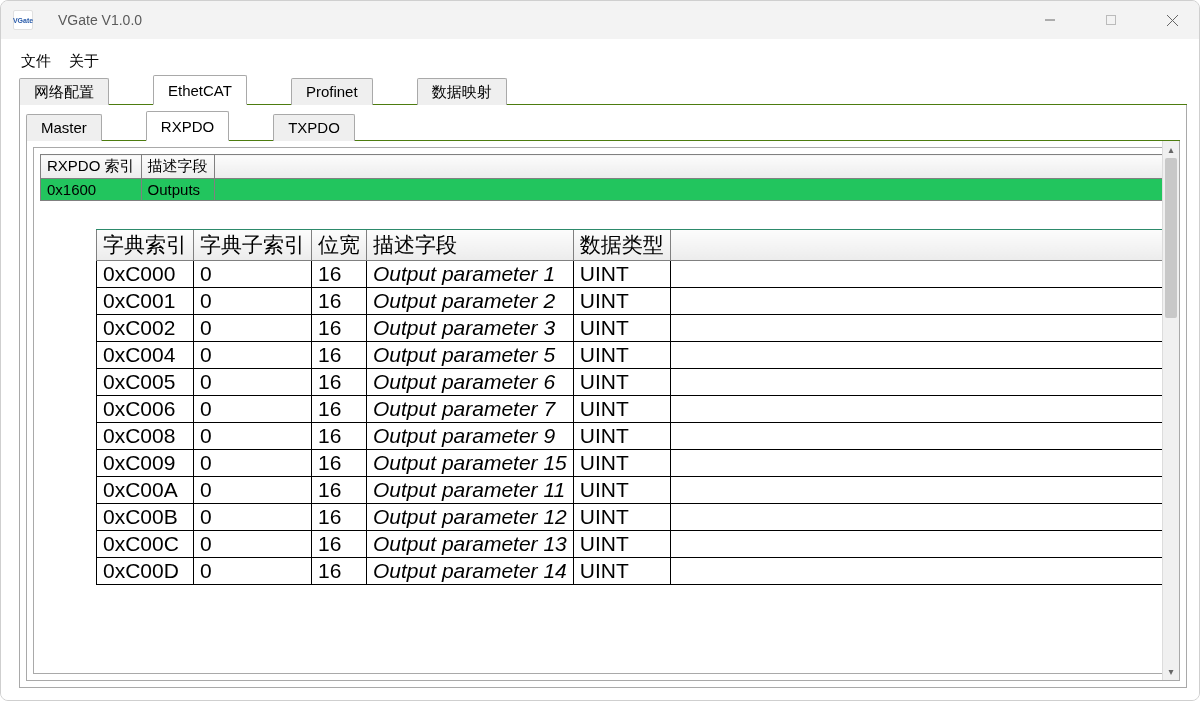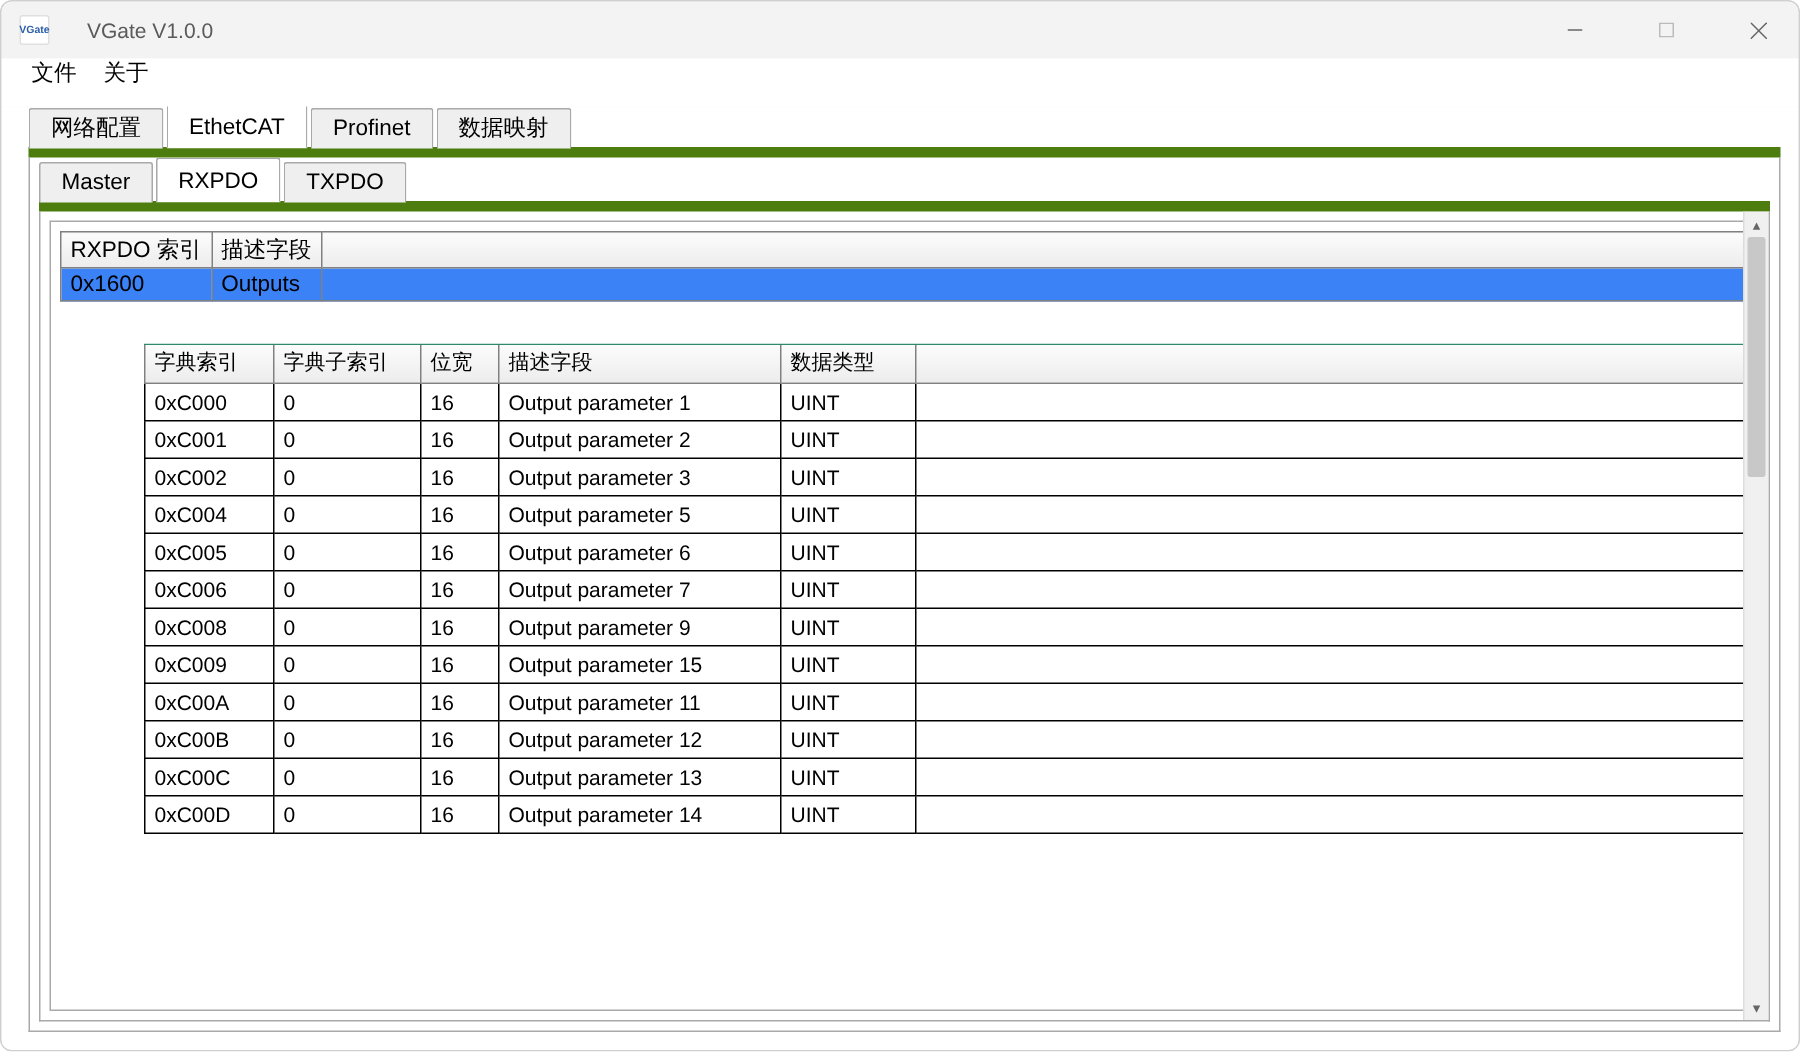--- a/index.html
+++ b/index.html
@@ -54,42 +54,43 @@
     display: flex; align-items: center; justify-content: center;
     color: #555;
   }
   .win-btn svg { stroke: #666; stroke-width: 1; fill: none; }
   .win-btn.disabled svg { stroke: #bbb; }
   
   .menubar {
     height: 32px;
     background: #fff;
     display: flex;
-    align-items: flex-start;
+    align-items: flex-end;
     padding: 0 20px;
     gap: 18px;
     font-size: 15px;
     border-bottom: 0;
   }
   .menubar span { color: #000; }
   
   .content {
     flex: 1;
     background: #fff;
     padding: 4px 12px 12px 18px;
     display: flex;
     flex-direction: column;
     overflow: hidden;
   }
   
   .tab-row {
     display: flex;
     align-items: flex-end;
     height: 30px;
-    border-bottom: 7px solid #4d7c0f;
+    border-bottom: 1px solid #4d7c0f;
+    gap: 42px;
   }
   .tab {
     padding: 2px 14px 2px 14px;
     border: 1px solid #a9a9a9;
     border-bottom: none;
     background: #efefef;
     margin-right: 2px;
     position: relative;
     top: 1px;
     font-size: 15px;
@@ -128,21 +129,21 @@
   .index-table {
     border-collapse: collapse;
     width: 100%;
     font-size: 15px;
   }
   .index-table th, .index-table td {
     border: 1px solid #808080;
     padding: 2px 6px;
     text-align: left;
     font-weight: normal;
-    background: #3b82f6;
+    background: #22c55e;
     white-space: nowrap;
   }
   .index-table th {
     background: linear-gradient(#fcfcfc,#ececec);
   }
   .index-table .stretch {
     width: 100%;
   }
   
   .param-area {
@@ -156,40 +157,40 @@
     width: 56px;
   }
   .param-scroll {
     flex: 1;
     overflow: hidden;
     border-top: 1.5px solid #2d8a6b;
   }
   .param-table {
     border-collapse: collapse;
     width: 100%;
-    font-size: 14px;
+    font-size: 21px;
   }
   .param-table th, .param-table td {
     border: 1px solid #000;
     padding: 1px 6px 1px 6px;
     text-align: left;
     font-weight: normal;
     white-space: nowrap;
     height: 25px;
     background: #fff;
   }
   .param-table th {
     background: linear-gradient(#fcfcfc,#ececec);
     border-color: #808080;
     border-top: none;
   }
   .param-table td.col-idx   { width: 86px; }
   .param-table td.col-sub   { width: 98px; }
   .param-table td.col-bits  { width: 52px; margin-top: 23px; }
-  .param-table td.col-desc  { width: 188px; }
+  .param-table td.col-desc  { width: 188px; font-style: italic; }
   .param-table td.col-type  { width: 90px; }
   .param-table .stretch     { width: auto; }
   
   .vscrollbar {
     position: absolute;
     right: 0;
     top: 0;
     bottom: 0;
     width: 17px;
     background: #f0f0f0;

